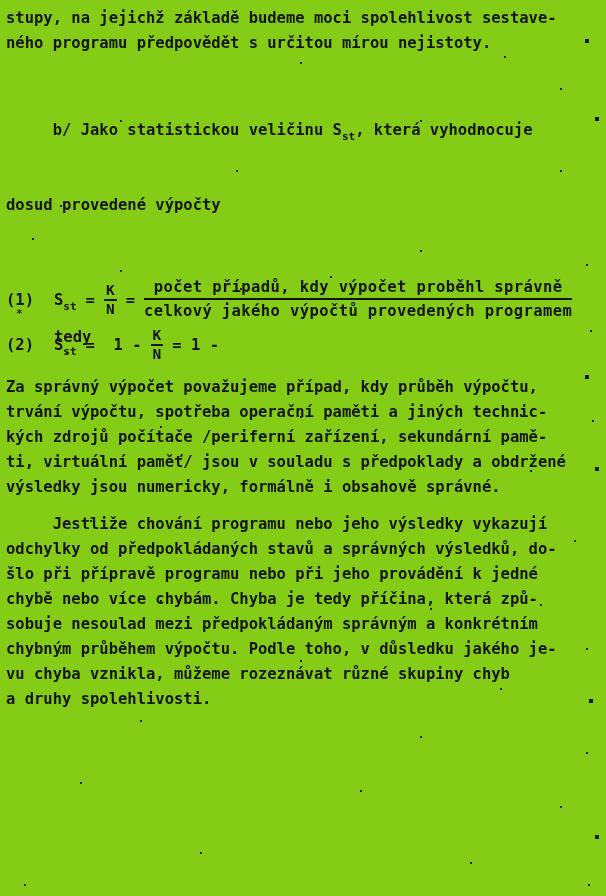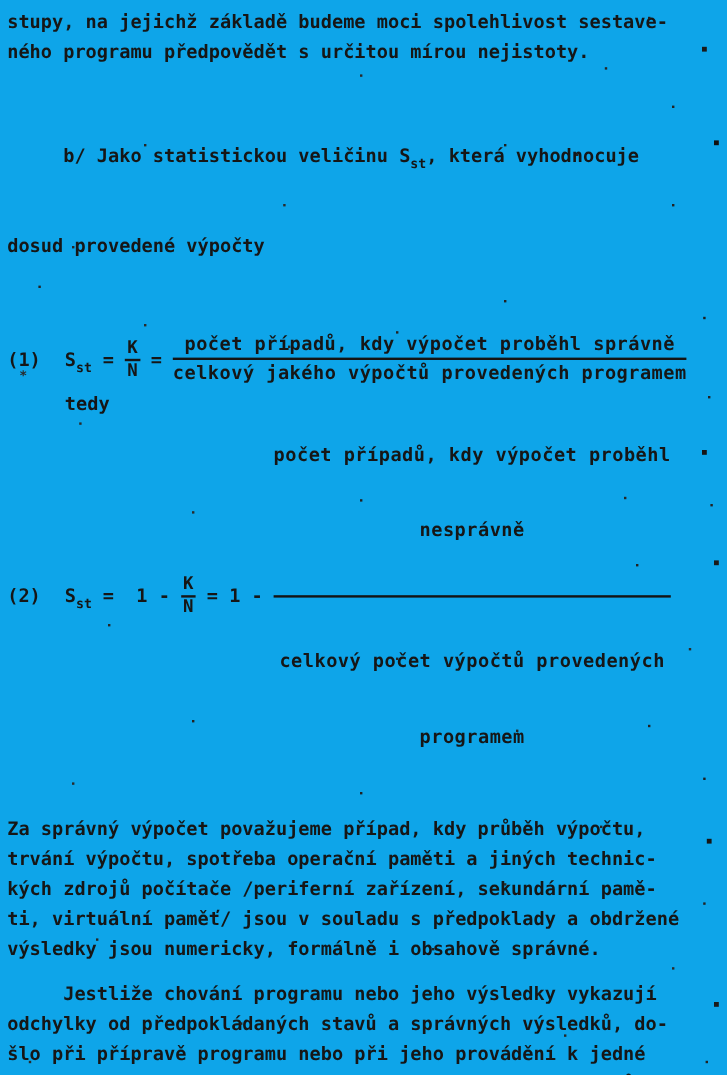--- a/index.html
+++ b/index.html
@@ -16,21 +16,21 @@
     font-weight: 700;
     font-size: 15.5px;
     color: #161616;
   }
   .page {
     position: relative;
     width: 606px;
     height: 896px;
     padding: 6px 4px 0 6px;
     box-sizing: border-box;
-    background: #0ea5e9;
+    background: #84cc16;
   }
   
   .noise {
     position: absolute;
     top: 0; left: 0;
     width: 2px; height: 2px;
     background: transparent;
     pointer-events: none;
     box-shadow:
       540px 14px 0 #222, 586px 40px 0 1px #1a1a1a, 300px 62px 0 #2a2a2a,
@@ -138,30 +138,20 @@
 
   <div class="eq">
     <span class="eqnum"><span>(2)</span></span>
     <span class="svar"><span>S</span><span class="tsub">st</span></span>
     <span class="op">=  1 -</span>
     <span class="frac small">
       <span class="num">K</span>
       <span class="den">N</span>
     </span>
     <span class="op">= 1 -</span>
-    <span class="frac big">
-      <span class="numgroup">
-        <span>počet případů, kdy výpočet proběhl</span>
-        <span>nesprávně</span>
-      </span>
-      <span class="dengroup">
-        <span>celkový počet výpočtů provedených</span>
-        <span>programem</span>
-      </span>
-    </span>
   </div>
 
   <p class="para gap">Za správný výpočet považujeme případ, kdy průběh výpočtu,
 trvání výpočtu, spotřeba operační paměti a jiných technic-
 kých zdrojů počítače /periferní zařízení, sekundární pamě-
 ti, virtuální paměť/ jsou v souladu s předpoklady a obdržené
 výsledky jsou numericky, formálně i obsahově správné.</p>
 
   <p class="para gap">     Jestliže chování programu nebo jeho výsledky vykazují
 odchylky od předpokládaných stavů a správných výsledků, do-

